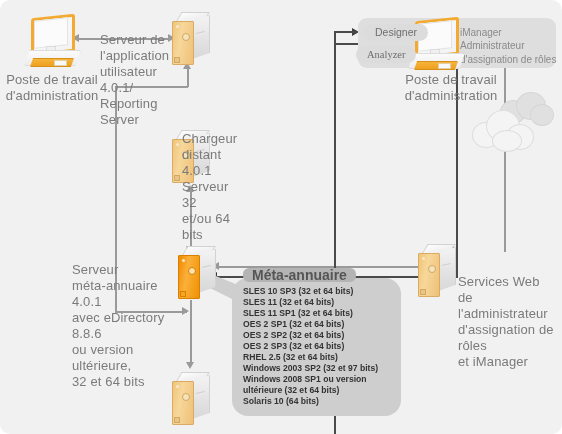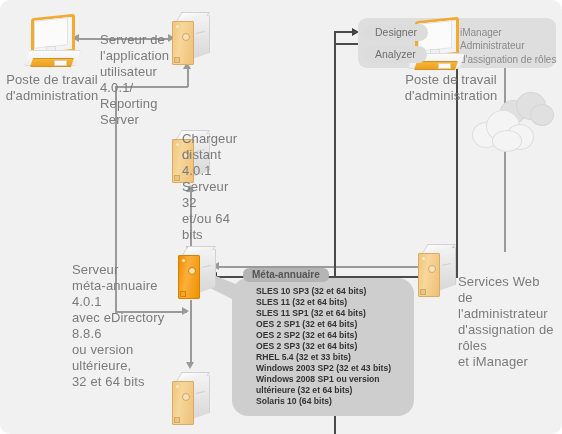--- a/index.html
+++ b/index.html
@@ -134,30 +134,30 @@
   
   .panel{
     position:absolute;background:#dedede;border-radius:9px;
   }
   .panel-txt{
     position:absolute;color:#8a8a8a;font-size:10px;line-height:13.4px;white-space:pre-line;
   }
   
   .os-box{
     position:absolute;background:#cecece;border-radius:16px;
-    padding:8px 10px 8px 24px;
+    padding:8px 10px 8px 11px;
   }
   .os-box li{
     list-style:none;color:#333333;font-size:8.6px;line-height:11.05px;
     white-space:nowrap;font-weight:bold;
   }
   .os-box ul{margin:0;padding:0;}
   .os-tab{
     position:absolute;background:#b4b4b4;border-radius:6px;
-    color:#555555;font-size:10px;line-height:14px;padding:0 9px;
+    color:#555555;font-size:14px;line-height:14px;padding:0 9px;
     white-space:nowrap;font-weight:bold;
   }
   .leader{
     position:absolute;background:#cecece;
   }
 </style>
 </head>
 <body>
 
 <div id="canvas">
@@ -205,22 +205,22 @@
               clip-path:polygon(0 0,100% 26px,100% 46px,0 14px);"></div>
 
   <div class="os-box" style="left:232px;top:278px;width:148px;">
     <ul>
       <li>SLES 10 SP3 (32 et 64 bits)</li>
       <li>SLES 11 (32 et 64 bits)</li>
       <li>SLES 11 SP1 (32 et 64 bits)</li>
       <li>OES 2 SP1 (32 et 64 bits)</li>
       <li>OES 2 SP2 (32 et 64 bits)</li>
       <li>OES 2 SP3 (32 et 64 bits)</li>
-      <li>RHEL 5.4 (32 et 33 bits)</li>
-      <li>Windows 2003 SP2 (32 et 43 bits)</li>
+      <li>RHEL 2.5 (32 et 64 bits)</li>
+      <li>Windows 2003 SP2 (32 et 97 bits)</li>
       <li>Windows 2008 SP1 ou version</li>
       <li> ultérieure (32 et 64 bits)</li>
       <li>Solaris 10 (64 bits)</li>
     </ul>
   </div>
   <div class="os-tab" style="left:243px;top:268px;">Méta-annuaire</div>
 
   <div class="ws" style="left:24px;top:16px;">
     <div class="screen"></div>
     <div class="scr-in"></div>
@@ -297,21 +297,21 @@
   <div class="ws" style="left:408px;top:19px;">
     <div class="screen"></div>
     <div class="scr-in"></div>
     <div class="neck"></div>
     <div class="base"></div>
     <div class="strip"></div>
     <div class="pad"></div>
   </div>
 
   <div class="pill" style="left:364px;top:24px;">Designer</div>
-  <div class="pill" style="left:364px;top:46px;">Analyzer</div>
+  <div class="pill" style="left:356px;top:46px;font-family:Liberation Serif, serif;">Analyzer</div>
 
   <div class="lbl" style="left:396px;top:72px;width:110px;text-align:center;">Poste de travail
 d'administration</div>
 
   <div class="cloud back" style="left:500px;top:92px;">
     <span style="left:0px;top:8px;width:24px;height:22px;"></span>
     <span style="left:16px;top:0px;width:28px;height:26px;"></span>
     <span style="left:30px;top:12px;width:22px;height:20px;"></span>
   </div>
   <div class="cloud front" style="left:472px;top:108px;">

